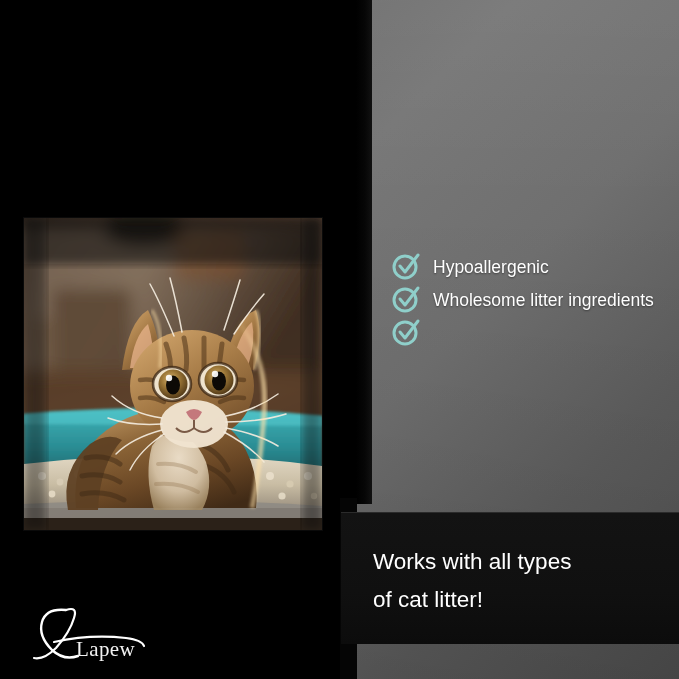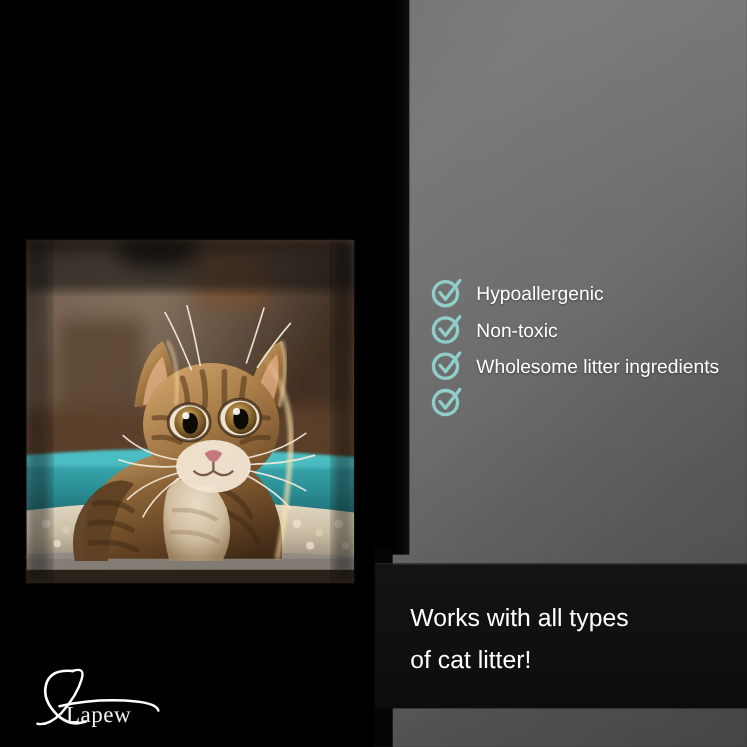--- a/index.html
+++ b/index.html
@@ -160,21 +160,21 @@
   .logo {
     position: absolute;
     left: 20px;
     top: 604px;
     width: 160px;
     height: 62px;
   }
   .logo-mark { position: absolute; left: 0; top: 0; }
   .logo-word {
     position: absolute;
-    left: 40px;
+    left: 56px;
     top: 34px;
     color: #f2f2f2;
     font-family: "Liberation Serif", "DejaVu Serif", serif;
     font-size: 21px;
     letter-spacing: 0.4px;
     line-height: 22px;
   }
 </style>
 </head>
 <body>
@@ -382,29 +382,20 @@
     <div class="feature-row">
       <span class="check-icon">
         <svg viewBox="0 0 30 30" width="30" height="30">
           <circle cx="14" cy="16" r="11" fill="none" stroke="#8fcfca" stroke-width="3"></circle>
           <path d="M9 15 L14 21 L27 4" fill="none" stroke="#8fcfca" stroke-width="3" stroke-linecap="round" stroke-linejoin="round"></path>
         </svg>
       </span>
       <span class="feature-label">Hypoallergenic</span>
     </div>
 
-    <div class="feature-row">
-      <span class="check-icon">
-        <svg viewBox="0 0 30 30" width="30" height="30">
-          <circle cx="14" cy="16" r="11" fill="none" stroke="#8fcfca" stroke-width="3"></circle>
-          <path d="M9 15 L14 21 L27 4" fill="none" stroke="#8fcfca" stroke-width="3" stroke-linecap="round" stroke-linejoin="round"></path>
-        </svg>
-      </span>
-      <span class="feature-label">Non-toxic</span>
-    </div>
 
     <div class="feature-row">
       <span class="check-icon">
         <svg viewBox="0 0 30 30" width="30" height="30">
           <circle cx="14" cy="16" r="11" fill="none" stroke="#8fcfca" stroke-width="3"></circle>
           <path d="M9 15 L14 21 L27 4" fill="none" stroke="#8fcfca" stroke-width="3" stroke-linecap="round" stroke-linejoin="round"></path>
         </svg>
       </span>
       <span class="feature-label">Wholesome litter ingredients</span>
     </div>

